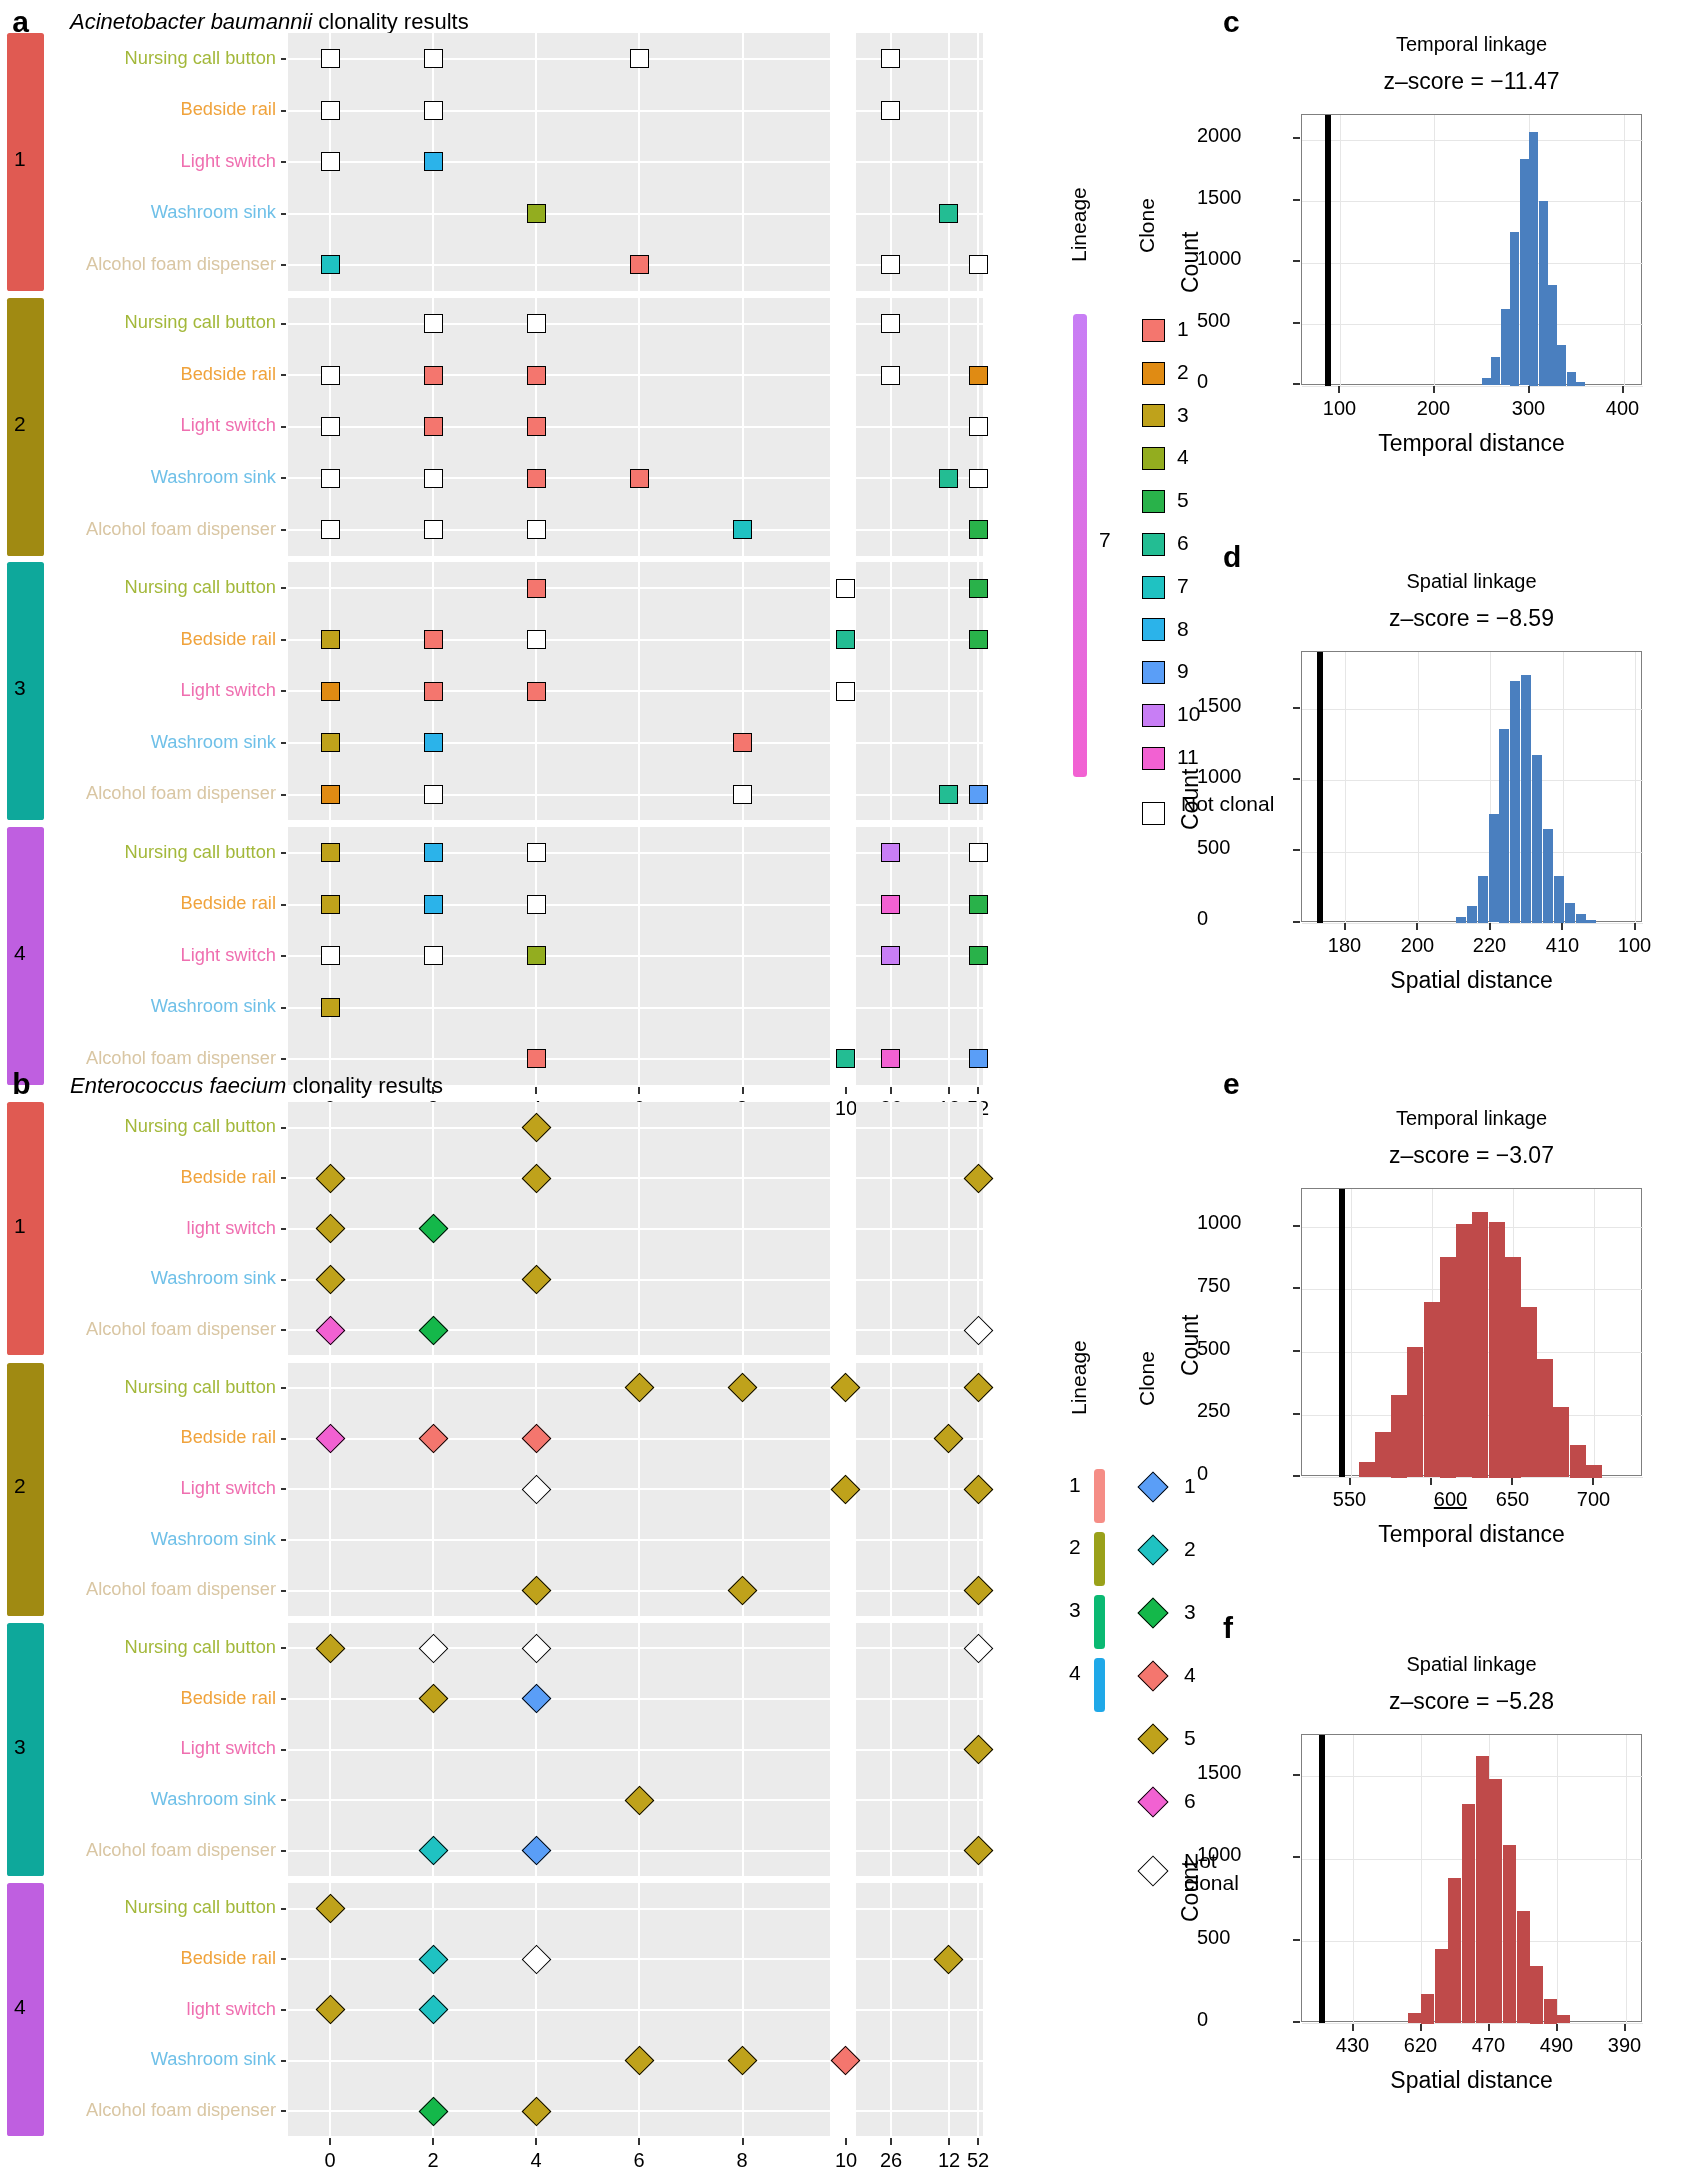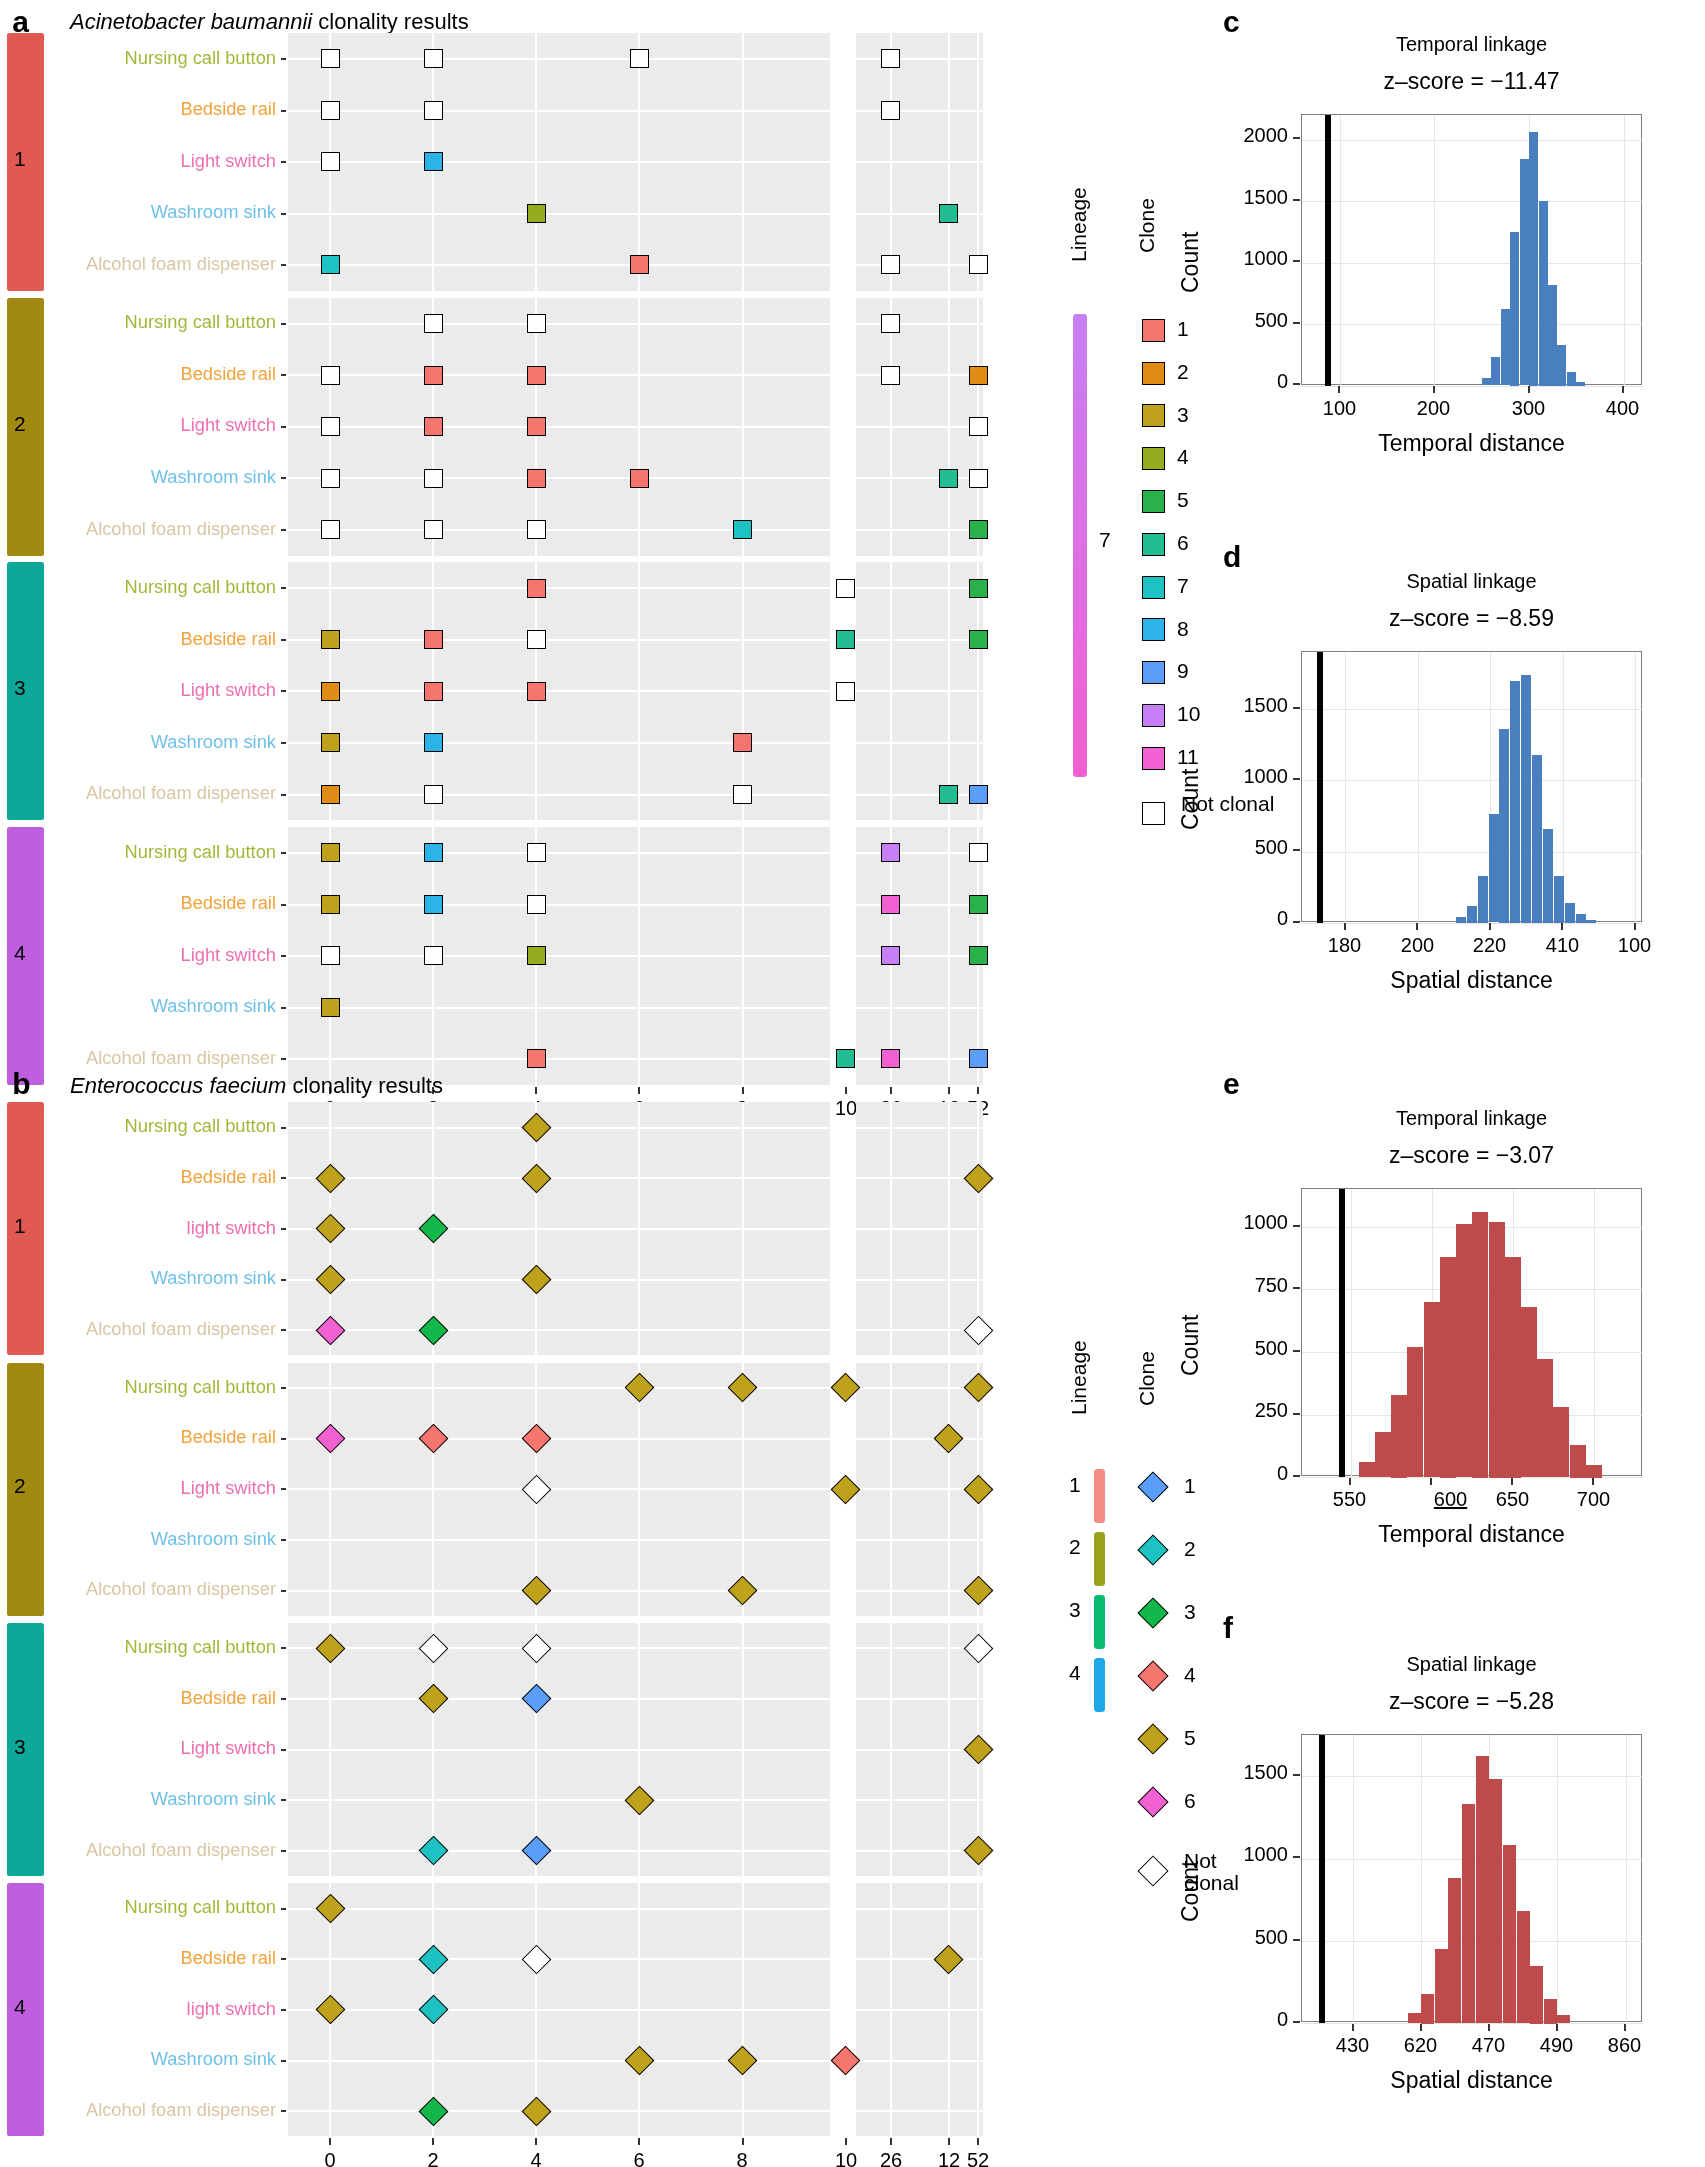--- a/index.html
+++ b/index.html
@@ -36,21 +36,21 @@
   .hist-box{position:absolute;border:1.7px solid #7f7f7f;background:#ffffff;box-sizing:border-box;}
   .hist-grid-v{position:absolute;width:0.9px;background:#e6e6e6;}
   .hist-grid-h{position:absolute;height:0.9px;background:#e6e6e6;}
   .hist-bar{position:absolute;}
   .vrule{position:absolute;background:#000;width:6.1px;}
   .h-title{position:absolute;font-size:20px;text-align:center;width:100%;}
   .h-sub{position:absolute;font-size:23px;text-align:center;width:100%;}
   .h-xlab{position:absolute;font-size:23px;text-align:center;}
   .h-ylab{position:absolute;font-size:23px;transform:rotate(-90deg);transform-origin:left top;white-space:nowrap;}
   .h-xt{position:absolute;font-size:20px;text-align:center;}
-  .h-yt{position:absolute;font-size:20px;text-align:right;}
+  .h-yt{position:absolute;font-size:20px;}
   .h-tick{position:absolute;background:#333;}
 </style>
 </head>
 <body>
 
 <div class="panel-letter" style="left:12.2px;top:5.2px;">a</div>
 <div class="fig-title" style="left:70px;top:8.7px;"><i>Acinetobacter baumannii</i><span> clonality results</span></div>
 
 <div id="plotA" class="grid" style="left:0;top:0;">
     <div class="lineage-bar" style="left:7px;top:33px;width:37px;height:258px;background:#e05a52;"></div>
@@ -721,21 +721,21 @@
     </div>
     <div class="h-tick" style="left:1352px;top:2024px;width:1.7px;height:7px;"></div>
     <div class="h-xt" style="left:1309px;top:2034px;width:87px;">430</div>
     <div class="h-tick" style="left:1420px;top:2024px;width:1.7px;height:7px;"></div>
     <div class="h-xt" style="left:1377px;top:2034px;width:87px;">620</div>
     <div class="h-tick" style="left:1488px;top:2024px;width:1.7px;height:7px;"></div>
     <div class="h-xt" style="left:1445px;top:2034px;width:87px;">470</div>
     <div class="h-tick" style="left:1556px;top:2024px;width:1.7px;height:7px;"></div>
     <div class="h-xt" style="left:1513px;top:2034px;width:87px;">490</div>
     <div class="h-tick" style="left:1624px;top:2024px;width:1.7px;height:7px;"></div>
-    <div class="h-xt" style="left:1581px;top:2034px;width:87px;">860</div>
+    <div class="h-xt" style="left:1581px;top:2034px;width:87px;">390</div>
     <div class="h-tick" style="left:1293px;top:2021px;width:7px;height:1.7px;"></div>
     <div class="h-yt" style="left:1197px;top:2008px;width:91px;">0</div>
     <div class="h-tick" style="left:1293px;top:1939px;width:7px;height:1.7px;"></div>
     <div class="h-yt" style="left:1197px;top:1926px;width:91px;">500</div>
     <div class="h-tick" style="left:1293px;top:1856px;width:7px;height:1.7px;"></div>
     <div class="h-yt" style="left:1197px;top:1843px;width:91px;">1000</div>
     <div class="h-tick" style="left:1293px;top:1774px;width:7px;height:1.7px;"></div>
     <div class="h-yt" style="left:1197px;top:1761px;width:91px;">1500</div>
     <div class="h-xlab" style="left:1249px;top:2067px;width:445px;">Spatial distance</div>
     <div class="h-ylab" style="left:1177px;top:1922px;">Count</div>

